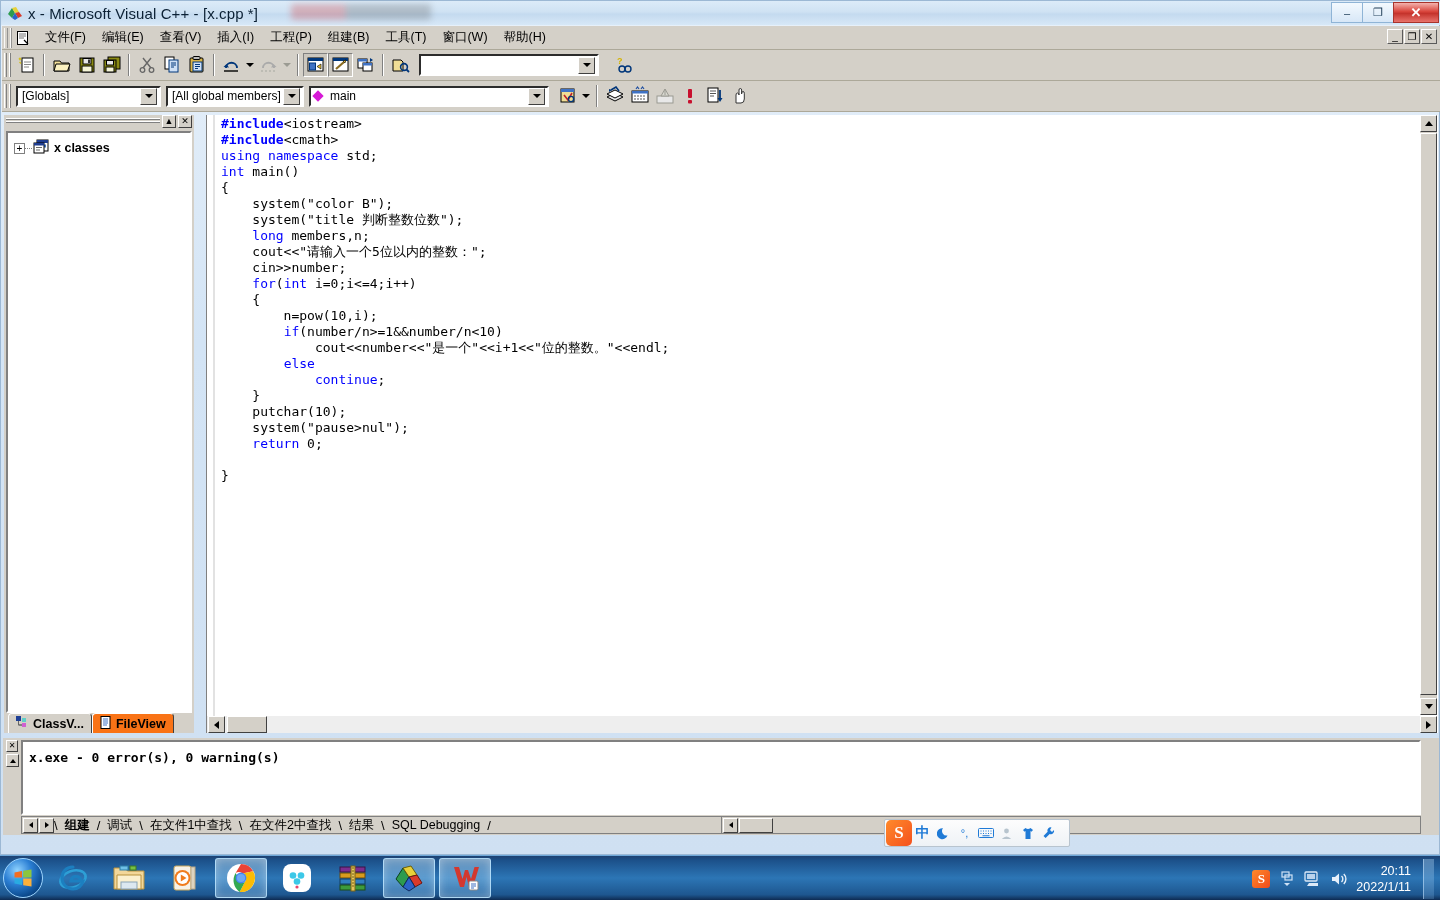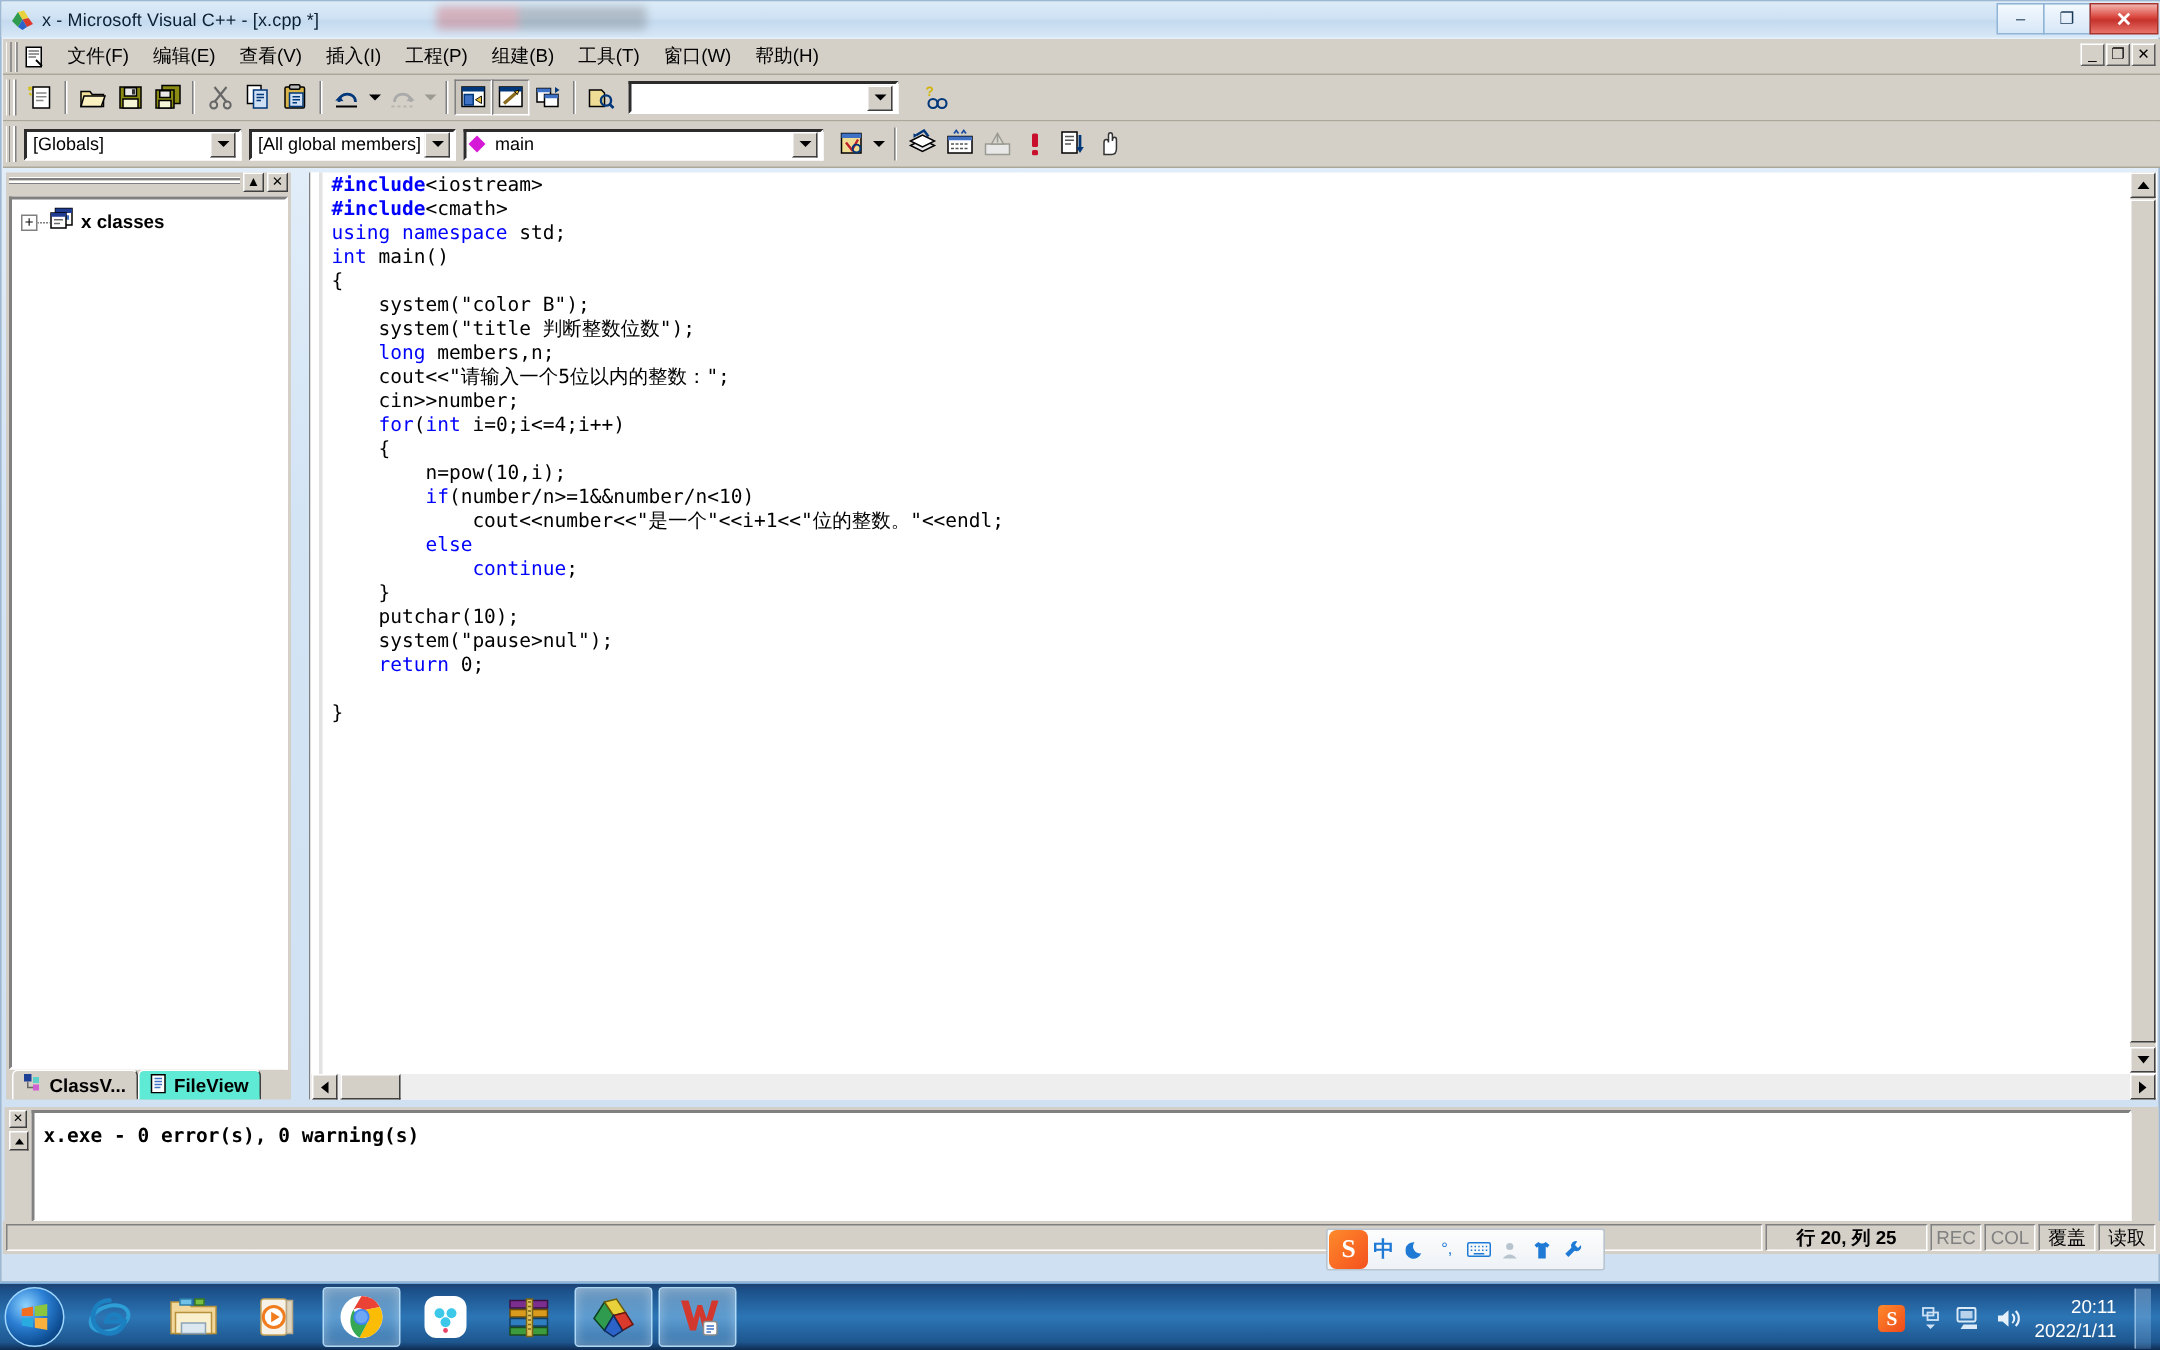--- a/index.html
+++ b/index.html
@@ -20,21 +20,21 @@
   .titlebar {
     position: absolute; left: 0; top: 0; width: 1440px; height: 24px;
     background: linear-gradient(to bottom,#dcebf8 0%, #cfe2f3 45%, #c4daef 55%, #d7e8f7 100%);
     display: flex; align-items: center;
   }
   .title-icon {
     width: 16px; height: 16px; margin-left: 6px; margin-right: 5px;
     position: relative; flex: 0 0 auto;
   }
   .title-text {
-    font-size: 12px; color: #0b2034; letter-spacing: .1px;
+    font-size: 15px; color: #0b2034; letter-spacing: .1px;
     white-space: nowrap; font-family: "Liberation Sans", sans-serif;
   }
   .blur-blob {
     position: absolute; left: 290px; top: 3px; width: 140px; height: 16px;
     background: linear-gradient(90deg, rgba(214,60,60,.30) 0 38%, rgba(90,90,90,.28) 40% 100%);
     filter: blur(3px); border-radius: 3px; pointer-events: none;
   }
   .win-btns {
     position: absolute; right: 2px; top: 1px; display: flex; gap: 0px;
   }
@@ -605,21 +605,21 @@
           <span>
             <svg width="13" height="12" viewBox="0 0 13 12">
               <rect x="0" y="0" width="5" height="5" fill="#1d3f96"></rect>
               <rect x="6" y="2" width="4" height="4" fill="#5fd0c8"></rect>
               <rect x="6" y="7" width="4" height="4" fill="#d061d0"></rect>
               <path d="M2.5 5v4h3.5M2.5 9h3.5" stroke="#666" fill="none"></path>
             </svg>
           </span>
           <span>ClassV...</span>
         </div>
-        <div class="ws-tab" style="background:#5eead4;border-left:1px solid #fff;">
+        <div class="ws-tab" style="background:#f97316;border-left:1px solid #fff;">
           <span>
             <svg width="12" height="13" viewBox="0 0 12 13">
               <rect x="1" y="0.5" width="9" height="12" fill="#fff" stroke="#000"></rect>
               <path d="M3 3h5M3 5h5M3 7h5M3 9h4" stroke="#3f72c4"></path>
             </svg>
           </span>
           <span>FileView</span>
         </div>
       </div>
     </div>
@@ -705,28 +705,20 @@
       </div>
 
       <div class="out-right-scroll">
         <div class="out-navbtn">
             <div class="tri lf" style="border-right-width:4px;border-top-width:3px;border-bottom-width:3px;"></div>
           </div>
         <div class="sb-thumb" style="width:34px;height:15px;margin-left:1px;"></div>
       </div>
     </div>
 
-    <div class="statusbar">
-      <div class="st-main"></div>
-      <div class="st-cell bold" style="width:108px;">行 20, 列 25</div>
-      <div class="st-cell dim" style="width:34px;">REC</div>
-      <div class="st-cell dim" style="width:34px;">COL</div>
-      <div class="st-cell" style="width:38px;">覆盖</div>
-      <div class="st-cell" style="width:38px;margin-right:3px;">读取</div>
-    </div>
   </div>
 
   <div class="ime-bar">
     <div class="ime-logo">S</div>
     <div class="ime-item">
       <span style="color:#1f7ad6;font-size:14px;font-weight:bold;font-family:'Liberation Sans',sans-serif;">中</span>
     </div>
     <div class="ime-item">
       <svg width="14" height="14" viewBox="0 0 14 14">
           <path d="M10.5 9.5 A5.5 5.5 0 1 1 6 2.2 A4.6 4.6 0 0 0 10.5 9.5Z" fill="#1f7ad6"></path>

